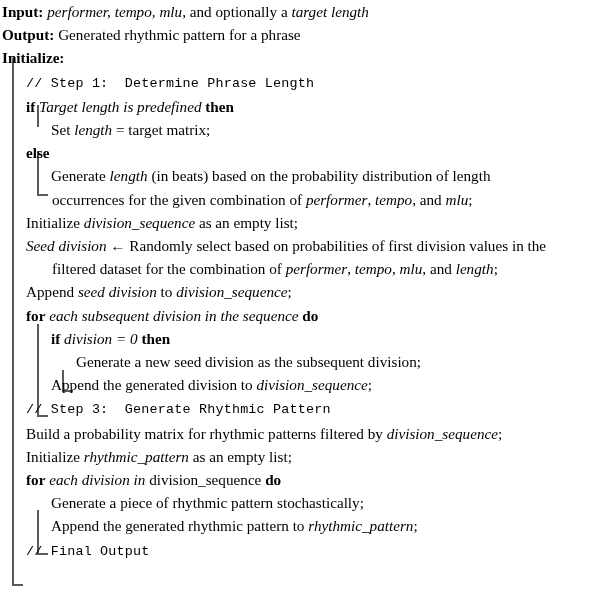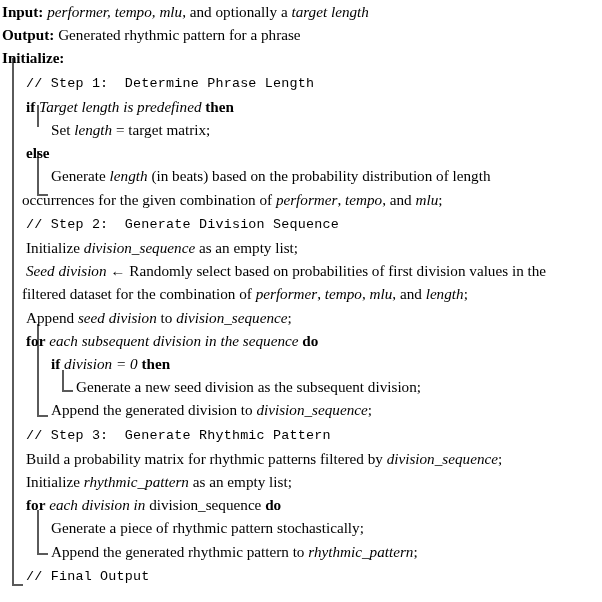--- a/index.html
+++ b/index.html
@@ -36,21 +36,21 @@
   
   .hdr { padding-left: 2px; }
   .hdr b { font-weight: bold; }
 
   
   .lv0 { padding-left: 26px; }
   .lv1 { padding-left: 51px; }
   .lv2 { padding-left: 76px; }
 
   
-  .cont { padding-left: 22px; text-indent: 0; }
+  .cont { padding-left: 52px; text-indent: 0; }
 
   
   .rail {
     position: absolute;
     width: 1.6px;
     background: #5a5a5a;
   }
   .rail.hook::after {
     content: "";
     position: absolute;
@@ -102,21 +102,20 @@
     <div class="line lv0"><span class="kw">if</span><i> Target length is predefined </i><span class="kw">then</span></div>
 
     <div class="line lv1"><span>Set </span><i>length</i><span> = target matrix;</span></div>
 
     <div class="line lv0"><span class="kw">else</span></div>
 
     <div class="line lv1"><span>Generate </span><i>length</i><span> (in beats) based on the probability distribution of length</span></div>
 
     <div class="line lv1 cont"><span>occurrences for the given combination of </span><i>performer</i><span>, </span><i>tempo</i><span>, and </span><i>mlu</i><span>;</span></div>
 
-    <div class="line lv0"><span class="mono">// Step 2:  Generate Division Sequence</span></div>
 
     <div class="line lv0"><span>Initialize </span><i>division_sequence</i><span> as an empty list;</span></div>
 
     <div class="line lv0"><i>Seed division</i><span class="arrow"> ← </span><span>Randomly select based on probabilities of first division values in the</span></div>
 
     <div class="line lv0 cont"><span>filtered dataset for the combination of </span><i>performer</i><span>, </span><i>tempo</i><span>, </span><i>mlu</i><span>, and </span><i>length</i><span>;</span></div>
 
     <div class="line lv0"><span>Append </span><i>seed division</i><span> to </span><i>division_sequence</i><span>;</span></div>
 
     <div class="line lv0"><span class="kw">for</span><i> each subsequent division in the sequence </i><span class="kw">do</span></div>

